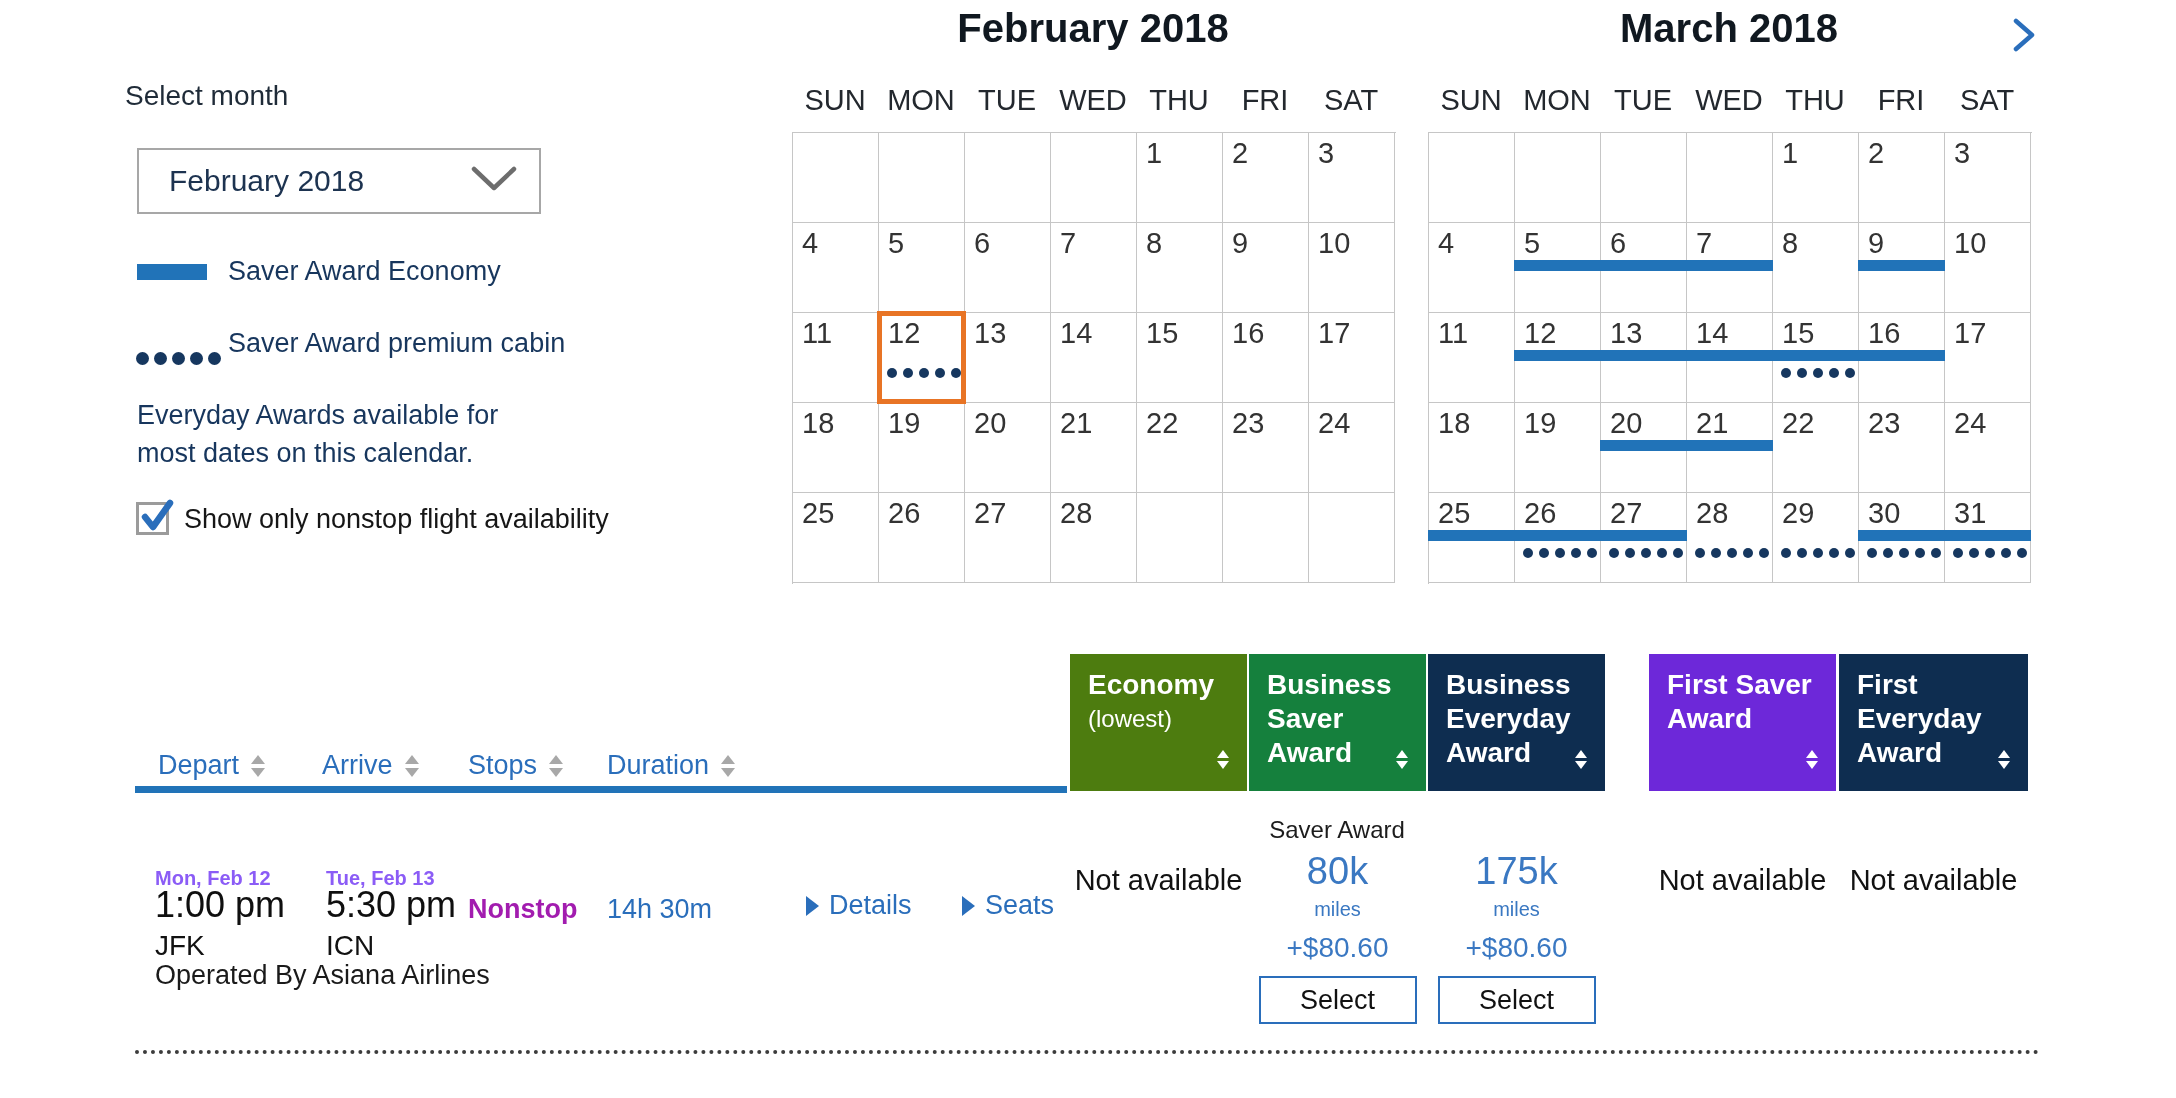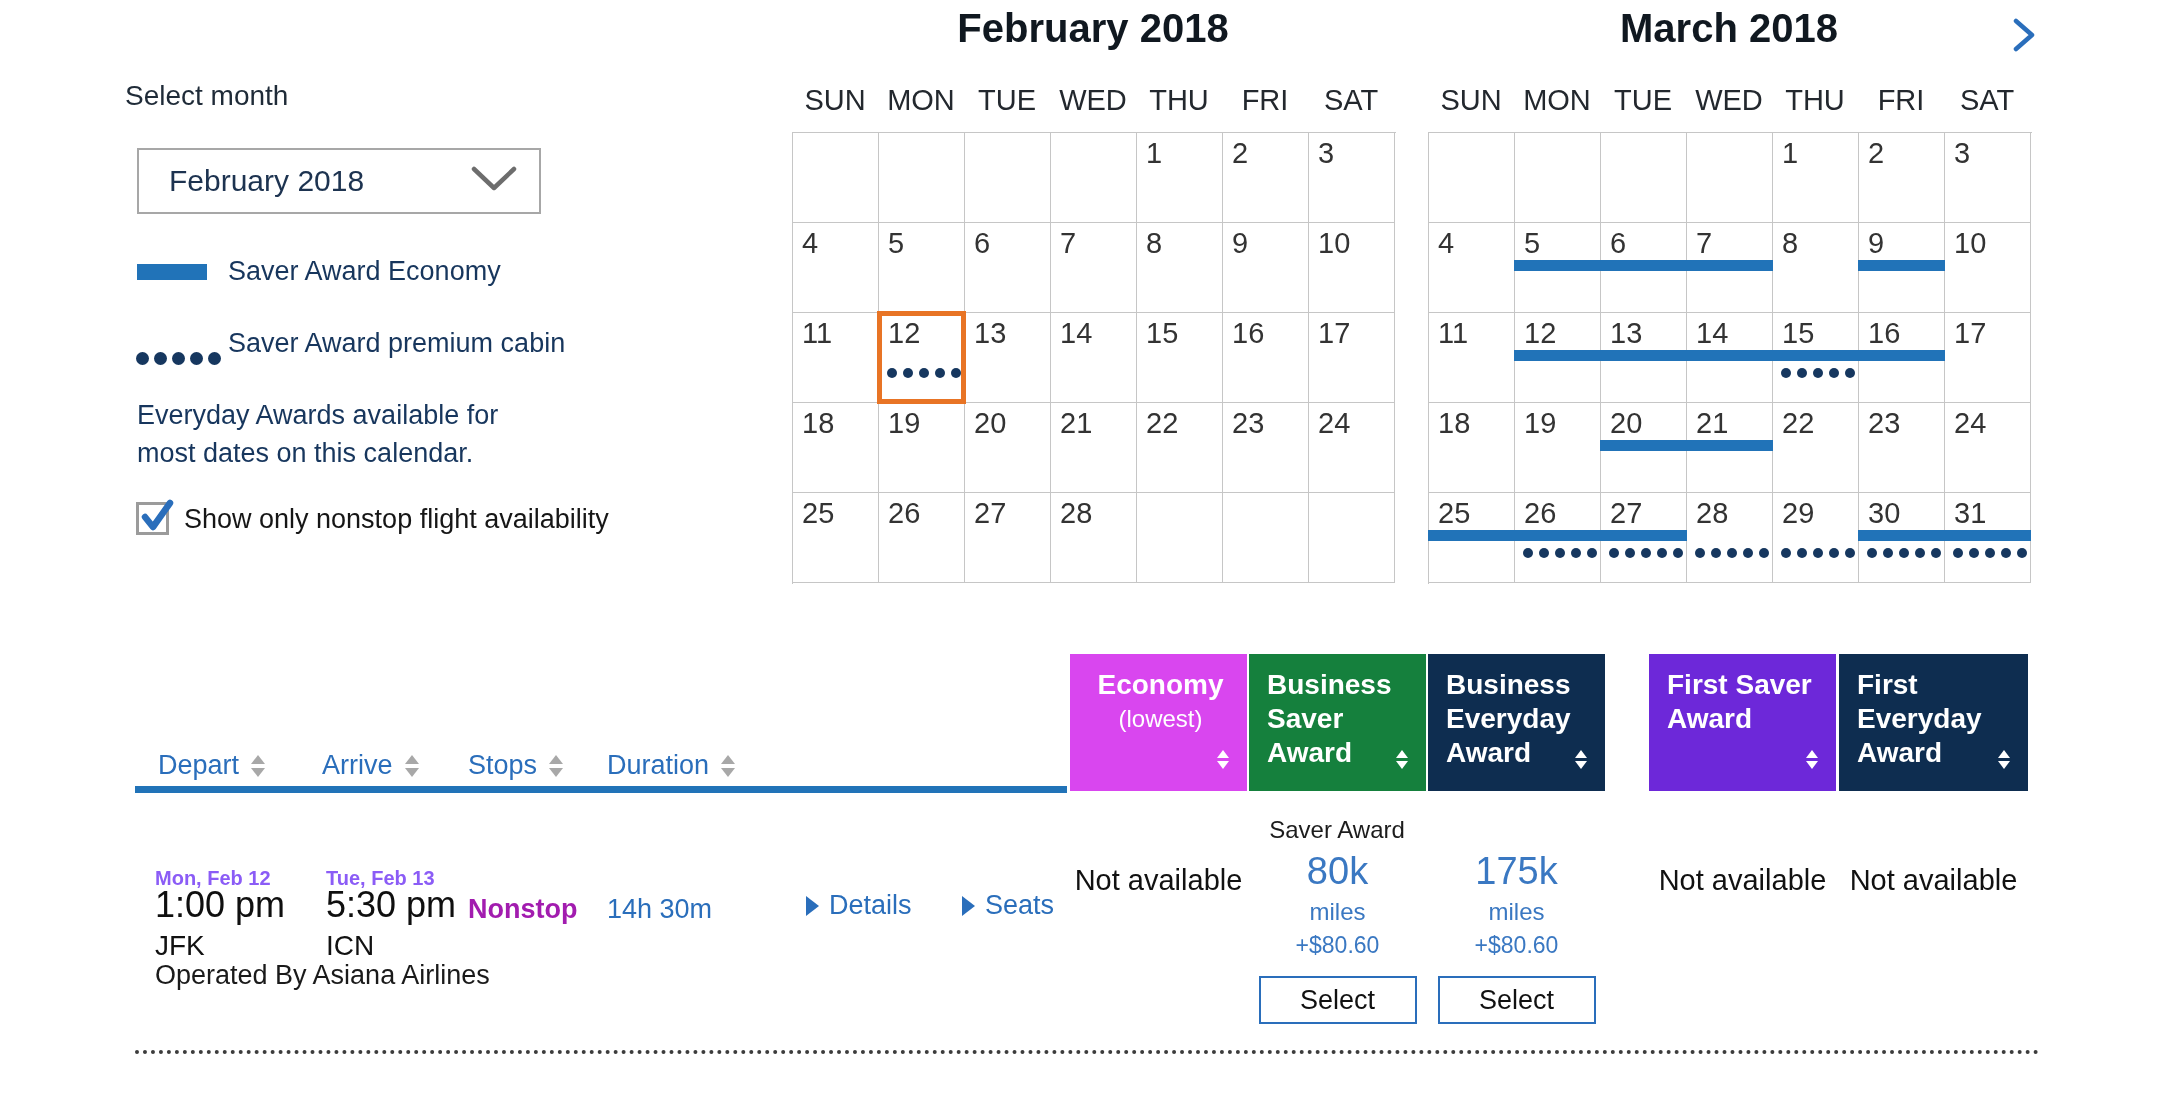--- a/index.html
+++ b/index.html
@@ -70,22 +70,22 @@
   .flight-airport { top: 930px; font-size: 28px; color: #111; }
   .stops-value { left: 468px; top: 894px; font-size: 27px; font-weight: 700; color: #a21caf; }
   .duration-value { left: 607px; top: 894px; font-size: 27px; color: #2a6ebb; }
   .row-link { top: 890px; display: flex; align-items: center; gap: 10px; font-size: 27px; color: #2a6ebb; cursor: pointer; }
   .play-icon { width: 0; height: 0; border-top: 10px solid transparent; border-bottom: 10px solid transparent; border-left: 13px solid #2a6ebb; }
   .operated-by { left: 155px; top: 960px; font-size: 27px; color: #1a1a1a; }
 
   .fare-cell { text-align: center; text-decoration: underline; }
   .fare-na { position: absolute; width: 100%; top: 864px; font-size: 29px; color: #111; }
   .fare-miles { position: absolute; width: 100%; top: 850px; font-size: 38px; color: #3a78c2; }
-  .fare-unit { position: absolute; width: 100%; top: 898px; font-size: 24px; color: #3a78c2; }
-  .fare-taxes { position: absolute; width: 100%; top: 932px; font-size: 23px; color: #3a78c2; }
+  .fare-unit { position: absolute; width: 100%; top: 898px; font-size: 20px; color: #3a78c2; }
+  .fare-taxes { position: absolute; width: 100%; top: 932px; font-size: 28px; color: #3a78c2; }
   .select-btn {
     position: absolute; top: 976px; left: 50%; transform: translateX(-50%);
     width: 158px; height: 48px; background: #fff; border: 2px solid #2a6ebb;
     font-size: 27px; color: #111; font-family: inherit; cursor: pointer;
   }
   .row-separator { left: 135px; top: 1050px; width: 1905px; border-top: 4px dotted #3c3c3c; }
 </style>
 </head>
 <body>
 
@@ -442,21 +442,21 @@
   <div class="abs col-header" style="left:607px">
     <span>Duration</span>
     <span class="sort-icon">
         <b class="up"></b>
         <b class="dn"></b>
       </span>
   </div>
   <div class="abs header-underline" style="background:#2173b8"></div>
 
   <div id="fare-root">
-      <div class="abs fare-header" style="left: 1070px; width: 177px; background: #d946ef; text-align: center;">
+      <div class="abs fare-header" style="left: 1070px; width: 177px; background: #4d7c0f;">
         <div>Economy</div>
         <div class="sub">(lowest)</div>
         <span class="sort-icon">
           <b class="up"></b>
           <b class="dn"></b>
         </span>
       </div>
       <div class="abs fare-cell" style="left: 1070px; width: 177px; top: 0px; height: 1098px; pointer-events: none;">
         <div class="fare-na">Not available</div>
       </div>

